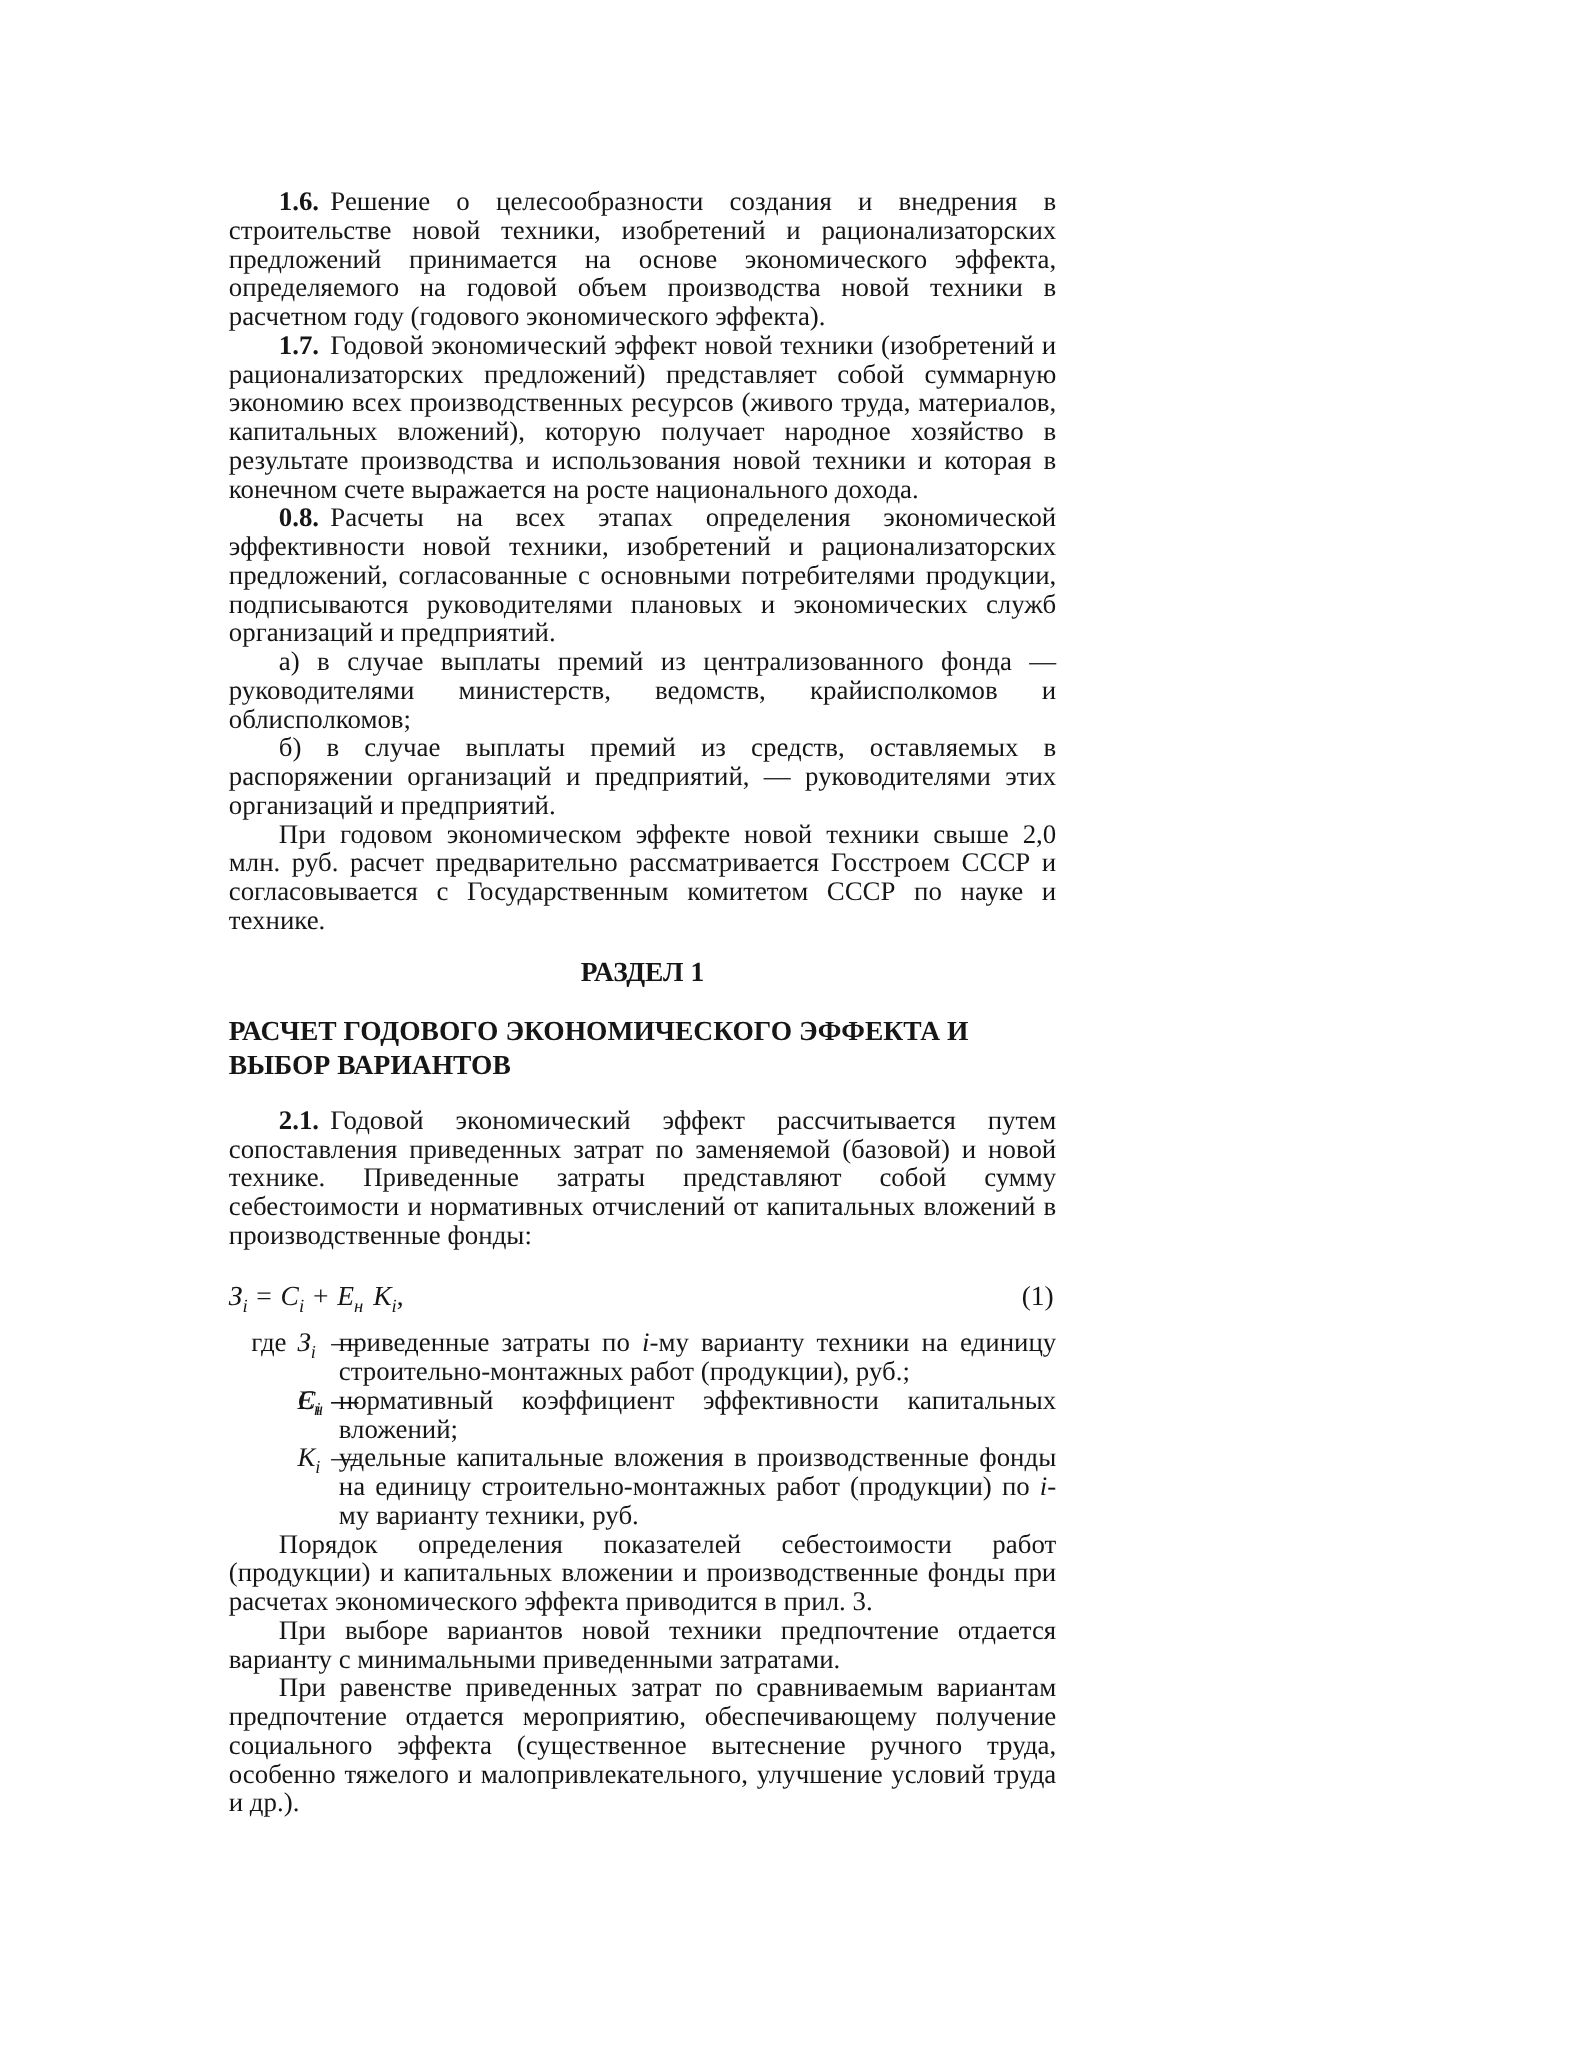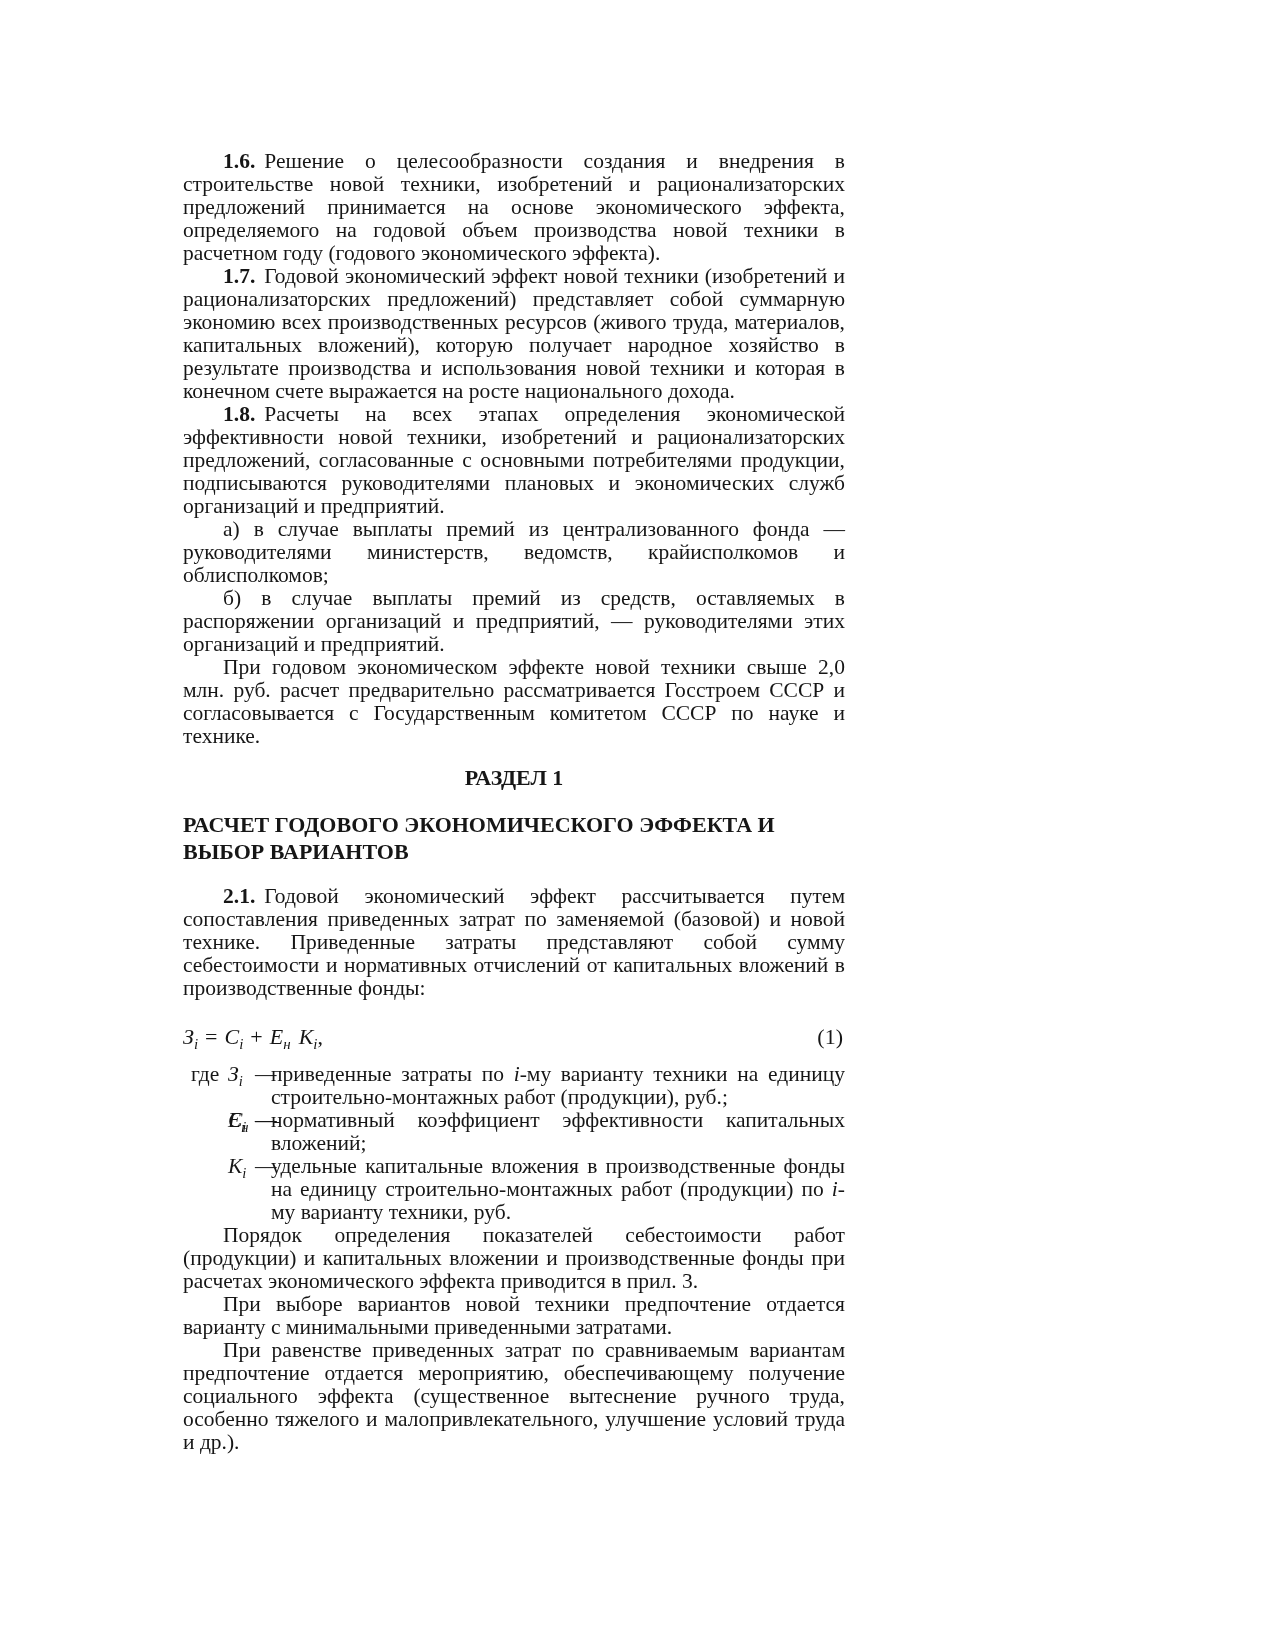--- a/index.html
+++ b/index.html
@@ -62,41 +62,41 @@
     font-style: normal;
   }
   .def-list { margin: 0; }
   .def-item {
     position: relative;
     padding-left: 88px;
     text-align: justify;
   }
   .def-term {
     position: absolute;
-    left: 8px;
+    left: 18px;
     top: 0;
     width: 86px;
     display: inline-flex;
     white-space: nowrap;
   }
   .def-lead { display: inline-block; width: 37px; }
   .def-sym { display: inline-block; width: 27px; font-style: italic; }
   .def-dash { display: inline-block; }
 </style>
 </head>
 <body>
 
 <div class="page">
   <div class="content">
 
     <p class="para"><b class="pnum">1.6.</b><span>Решение о целесообразности создания и внедрения в строительстве новой техники, изобретений и рационализаторских предложений принимается на основе экономического эффекта, определяемого на годовой объем производства новой техники в расчетном году (годового экономического эффекта).</span></p>
 
     <p class="para"><b class="pnum">1.7.</b><span>Годовой экономический эффект новой техники (изобретений и рационализаторских предложений) представляет собой суммарную экономию всех производственных ресурсов (живого труда, материалов, капитальных вложений), которую получает народное хозяйство в результате производства и использования новой техники и которая в конечном счете выражается на росте национального дохода.</span></p>
 
-    <p class="para"><b class="pnum">1.8.</b><span>Расчеты на всех этапах определения экономической эффективности новой техники, изобретений и рационализаторских предложений, согласованные с основными потребителями продукции, подписываются руководителями плановых и экономических служб организаций и предприятий.</span></p>
+    <p class="para"><b class="pnum">0.8.</b><span>Расчеты на всех этапах определения экономической эффективности новой техники, изобретений и рационализаторских предложений, согласованные с основными потребителями продукции, подписываются руководителями плановых и экономических служб организаций и предприятий.</span></p>
 
 
     <p class="para"><span>а) в случае выплаты премий из централизованного фонда — руководителями министерств, ведомств, крайисполкомов и облисполкомов;</span></p>
 
     <p class="para"><span>б) в случае выплаты премий из средств, оставляемых в распоряжении организаций и предприятий, — руководителями этих организаций и предприятий.</span></p>
 
     <p class="para"><span>При годовом экономическом эффекте новой техники свыше 2,0 млн. руб. расчет предварительно рассматривается Госстроем СССР и согласовывается с Государственным комитетом СССР по науке и технике.</span></p>
 
     <h2 class="section-label">РАЗДЕЛ 1</h2>
 

